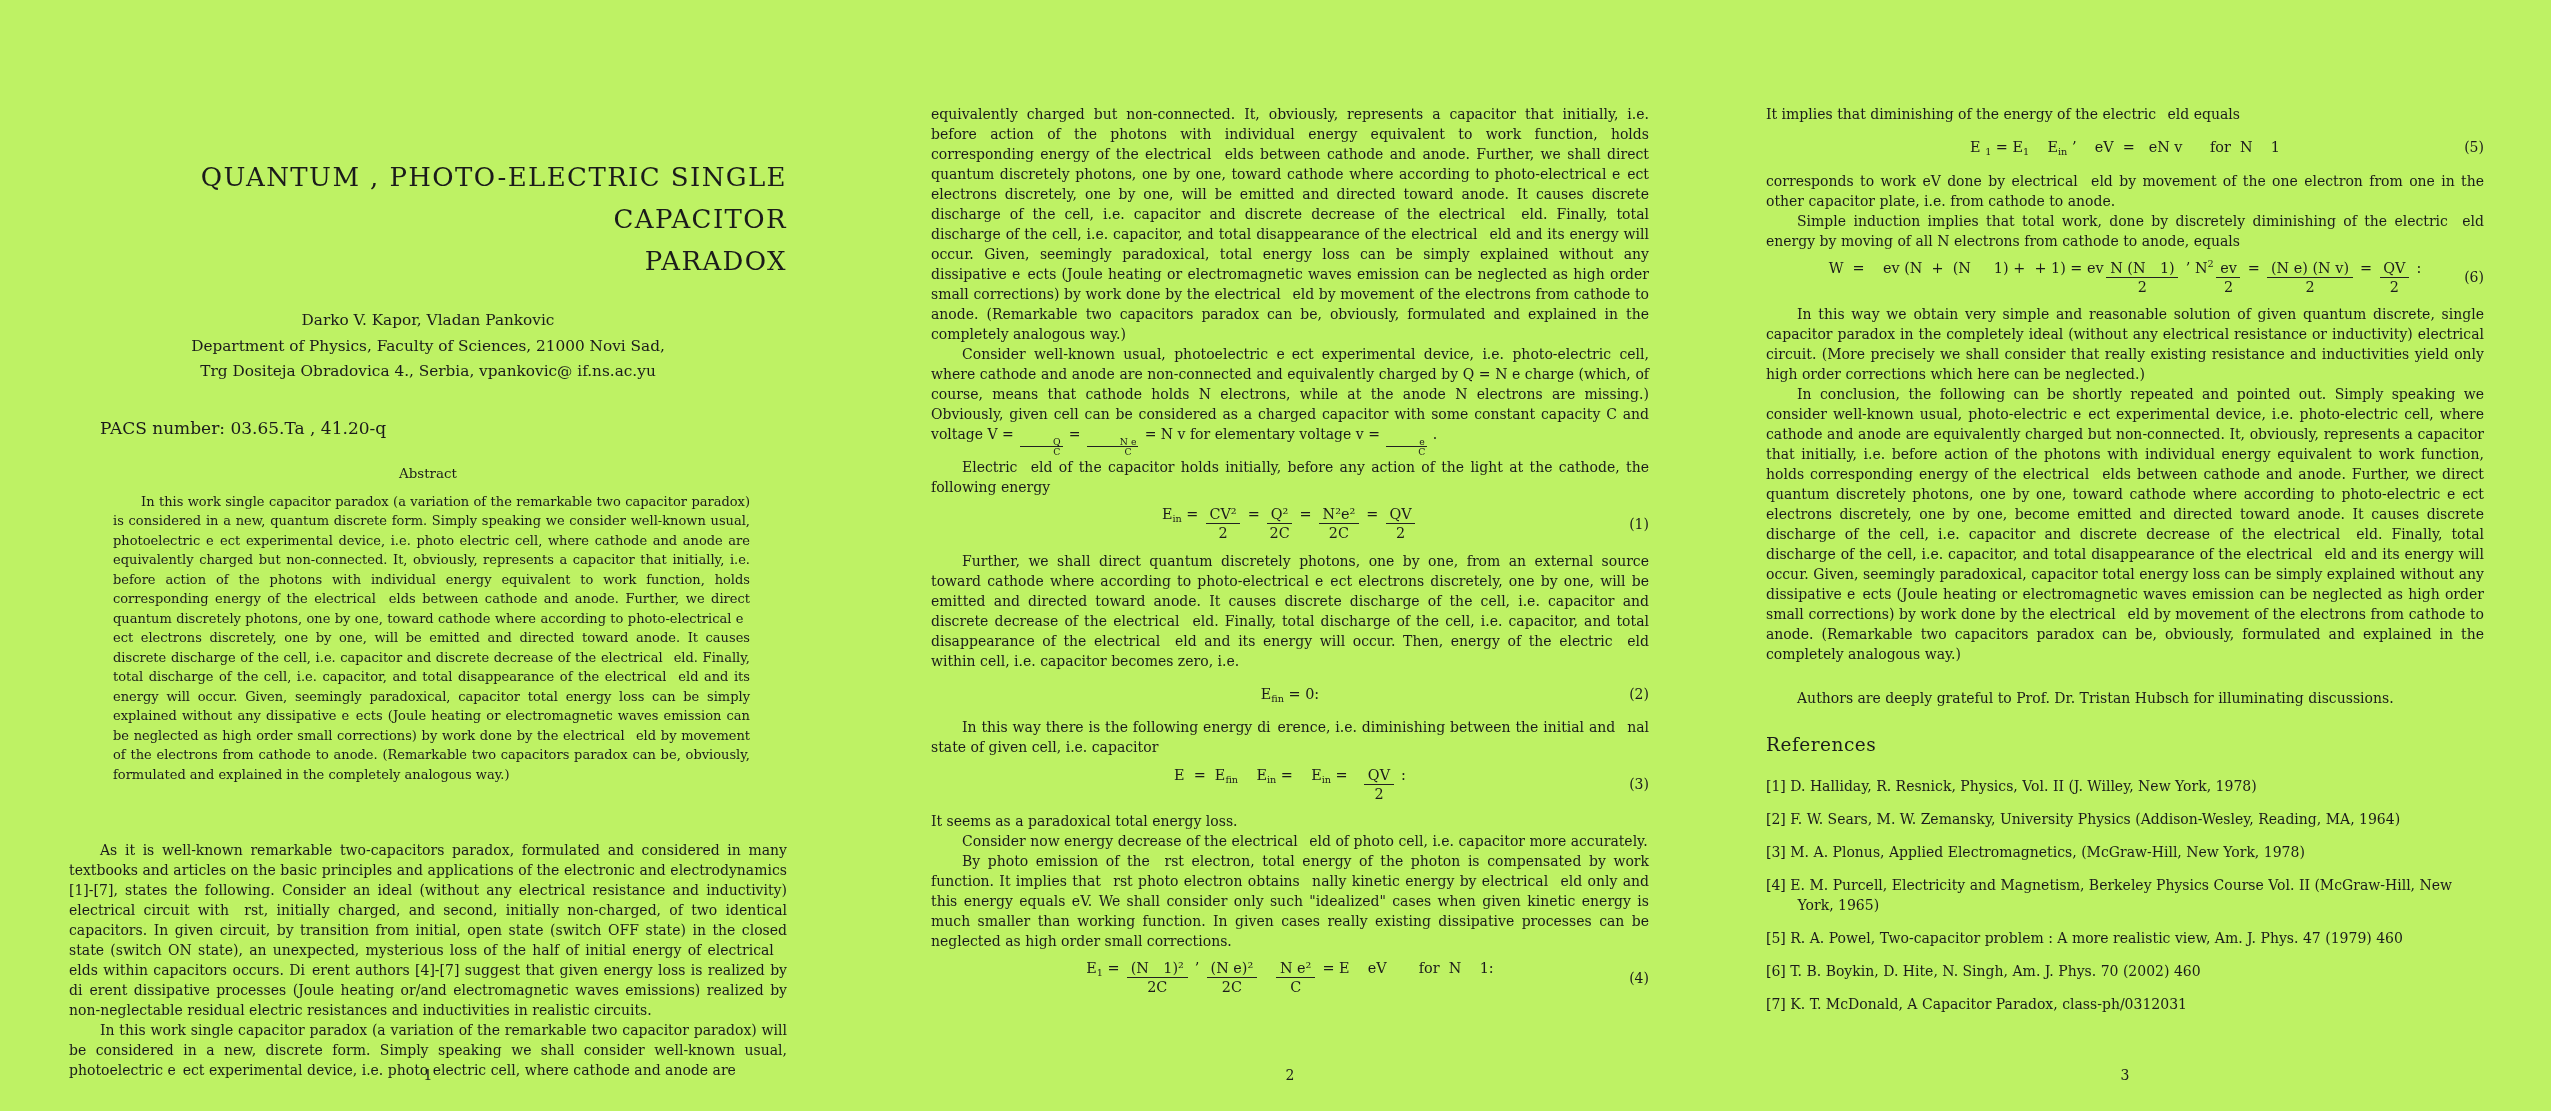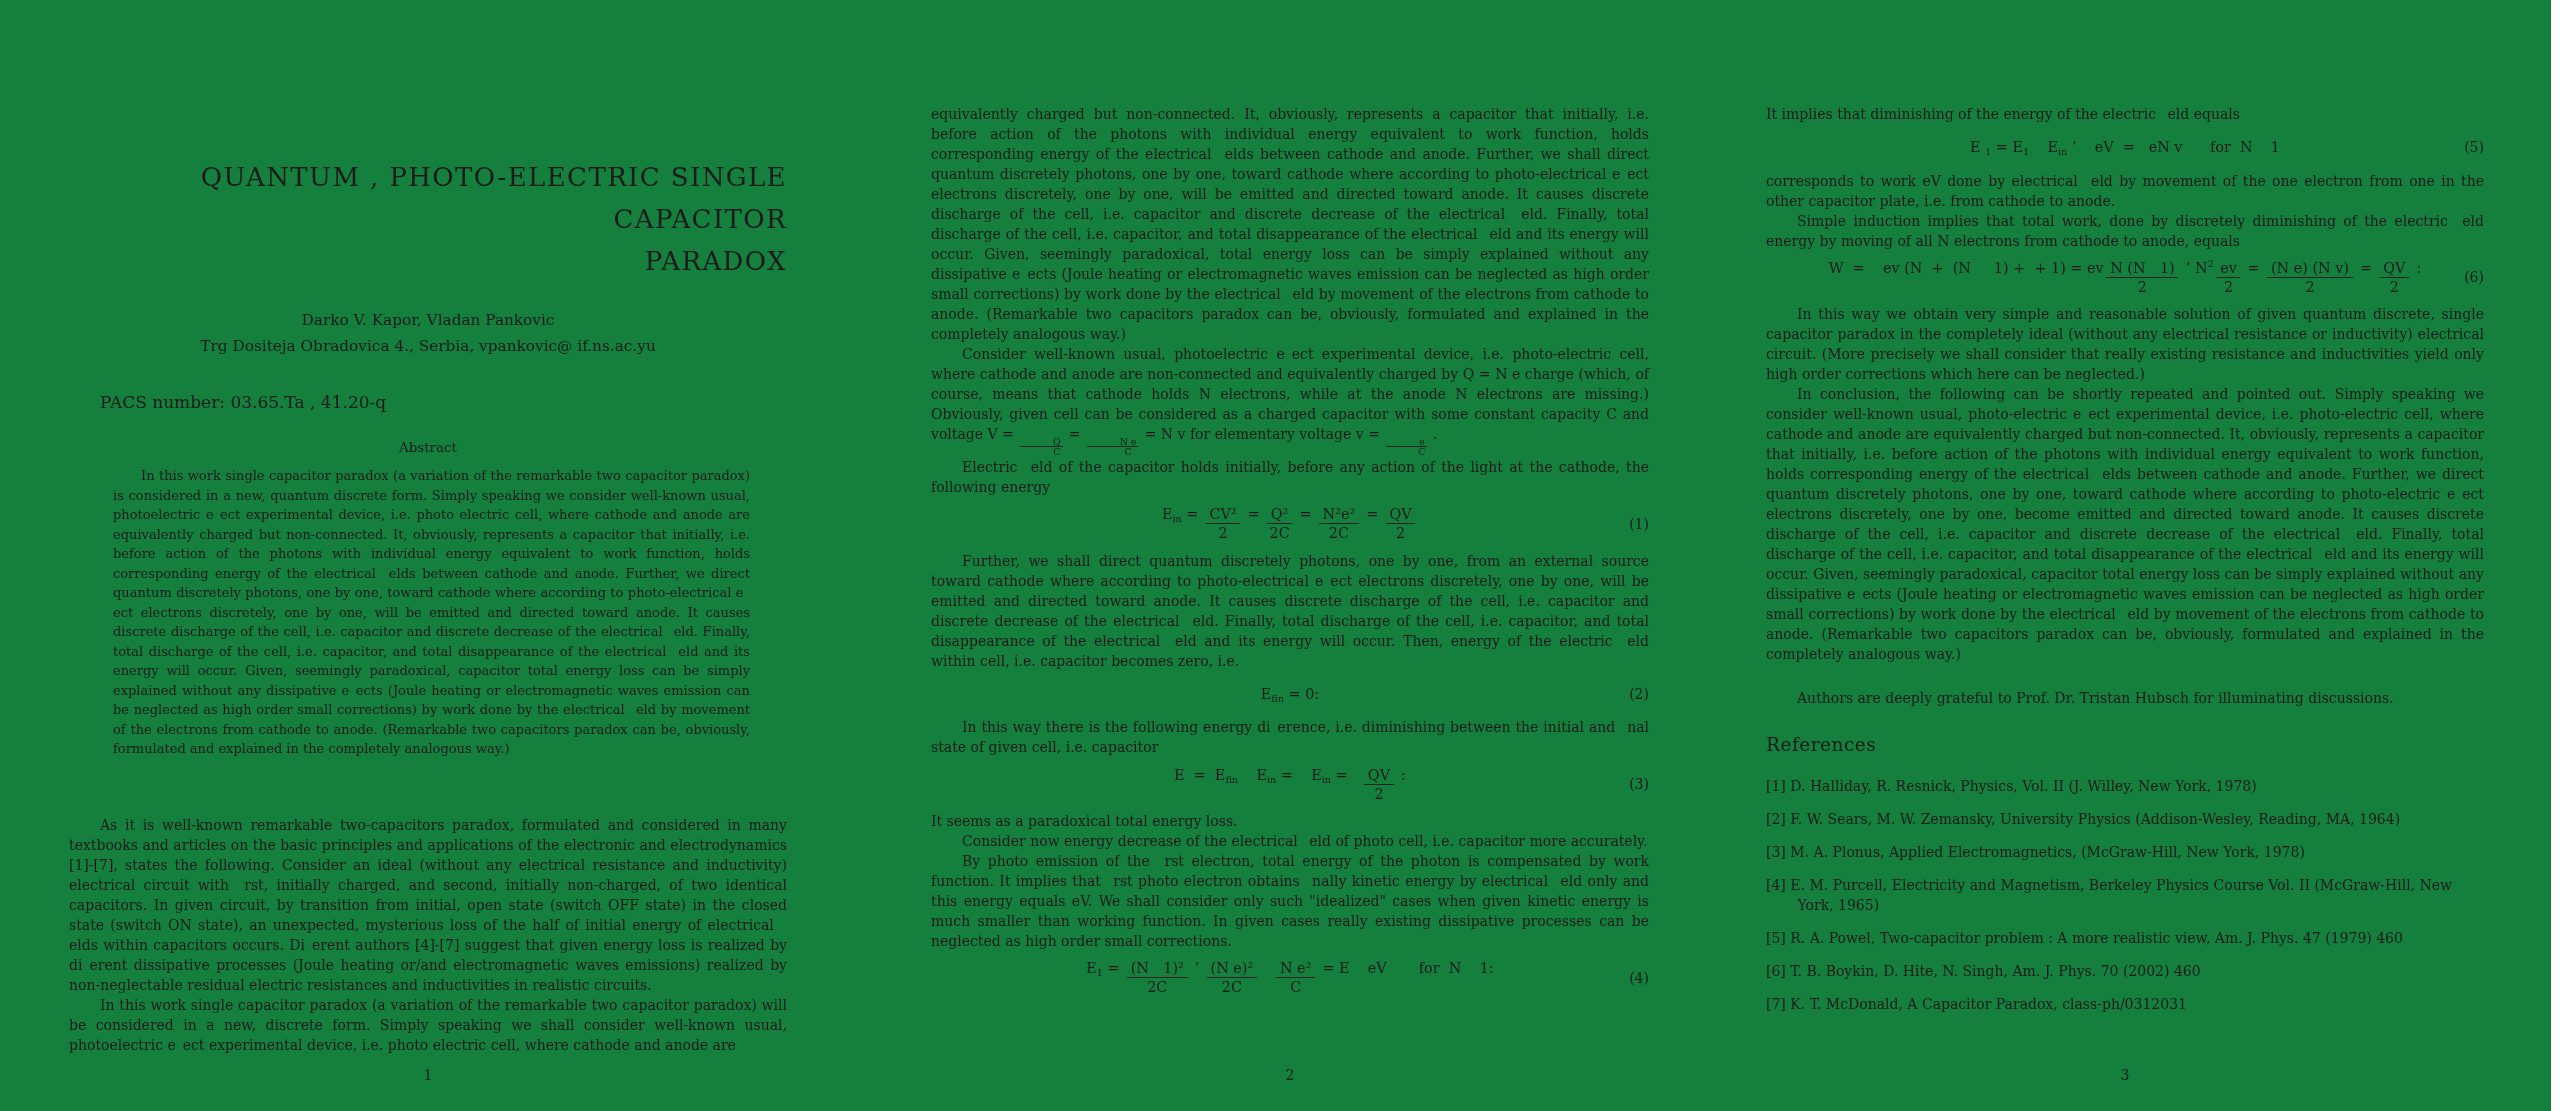--- a/index.html
+++ b/index.html
@@ -1,21 +1,21 @@
 <!DOCTYPE html>
 <html style="font-size:15px"><head>
 <meta charset="utf-8">
 <style>
   html,body{margin:0;padding:0;background:#ffffff;}
   body{
     width:2576px;height:1112px;position:relative;overflow:hidden;
     font-family:"DejaVu Serif", serif;color:#1b1b1b;
     -webkit-font-smoothing:antialiased;
   }
-  .page{position:absolute;top:0;height:1112px;width:859px;background:#15803d;}
+  .page{position:absolute;top:0;height:1112px;width:859px;background:#bef264;}
   #page-1{left:0;}
   #page-2{left:859px;}
   #page-3{left:1692px;}
   .content{position:relative;width:718px;height:1112px;}
   #page-1 .content{margin-left:69px;padding-top:104px;box-sizing:border-box;}
   #page-2 .content{margin-left:72px;padding-top:104px;box-sizing:border-box;}
   #page-3 .content{margin-left:74px;padding-top:104px;box-sizing:border-box;}
 
   p{margin:0;font-size:14px;line-height:20px;text-align:justify;text-indent:31px;}
   p.noindent{text-indent:0;}
@@ -61,20 +61,21 @@
 <div class="watermark">arXiv:0912.1958v1  [quant-ph]  10 Dec 2009</div>
 
 <div class="page" id="page-1">
   <div class="content">
     <div class="title">
       <div>QUANTUM , PHOTO-ELECTRIC SINGLE CAPACITOR</div>
       <div>PARADOX</div>
     </div>
     <div class="authors-block">
       <div>Darko V. Kapor, Vladan Pankovic</div>
+      <div>Department of Physics, Faculty of Sciences, 21000 Novi Sad,</div>
       <div>Trg Dositeja Obradovica 4., Serbia, vpankovic@ if.ns.ac.yu</div>
     </div>
     <div class="pacs">PACS number: 03.65.Ta , 41.20-q</div>
     <div class="abstract-heading">Abstract</div>
     <p class="abstract">In this work single capacitor paradox (a variation of the remarkable two capacitor paradox) is considered in a new, quantum discrete form. Simply speaking we consider well-known usual, photoelectric e ect experimental device, i.e. photo electric cell, where cathode and anode are equivalently charged but non-connected. It, obviously, represents a capacitor that initially, i.e. before action of the photons with individual energy equivalent to work function, holds corresponding energy of the electrical  elds between cathode and anode. Further, we direct quantum discretely photons, one by one, toward cathode where according to photo-electrical e ect electrons discretely, one by one, will be emitted and directed toward anode. It causes discrete discharge of the cell, i.e. capacitor and discrete decrease of the electrical  eld. Finally, total discharge of the cell, i.e. capacitor, and total disappearance of the electrical  eld and its energy will occur. Given, seemingly paradoxical, capacitor total energy loss can be simply explained without any dissipative e ects (Joule heating or electromagnetic waves emission can be neglected as high order small corrections) by work done by the electrical  eld by movement of the electrons from cathode to anode. (Remarkable two capacitors paradox can be, obviously, formulated and explained in the completely analogous way.)</p>
     <p class="body-start">As it is well-known remarkable two-capacitors paradox, formulated and considered in many textbooks and articles on the basic principles and applications of the electronic and electrodynamics [1]-[7], states the following. Consider an ideal (without any electrical resistance and inductivity) electrical circuit with  rst, initially charged, and second, initially non-charged, of two identical capacitors. In given circuit, by transition from initial, open state (switch OFF state) in the closed state (switch ON state), an unexpected, mysterious loss of the half of initial energy of electrical  elds within capacitors occurs. Di erent authors [4]-[7] suggest that given energy loss is realized by di erent dissipative processes (Joule heating or/and electromagnetic waves emissions) realized by non-neglectable residual electric resistances and inductivities in realistic circuits.</p>
     <p>In this work single capacitor paradox (a variation of the remarkable two capacitor paradox) will be considered in a new, discrete form. Simply speaking we shall consider well-known usual, photoelectric e ect experimental device, i.e. photo electric cell, where cathode and anode are</p>
     <div class="page-number">1</div>
   </div>
 </div>

